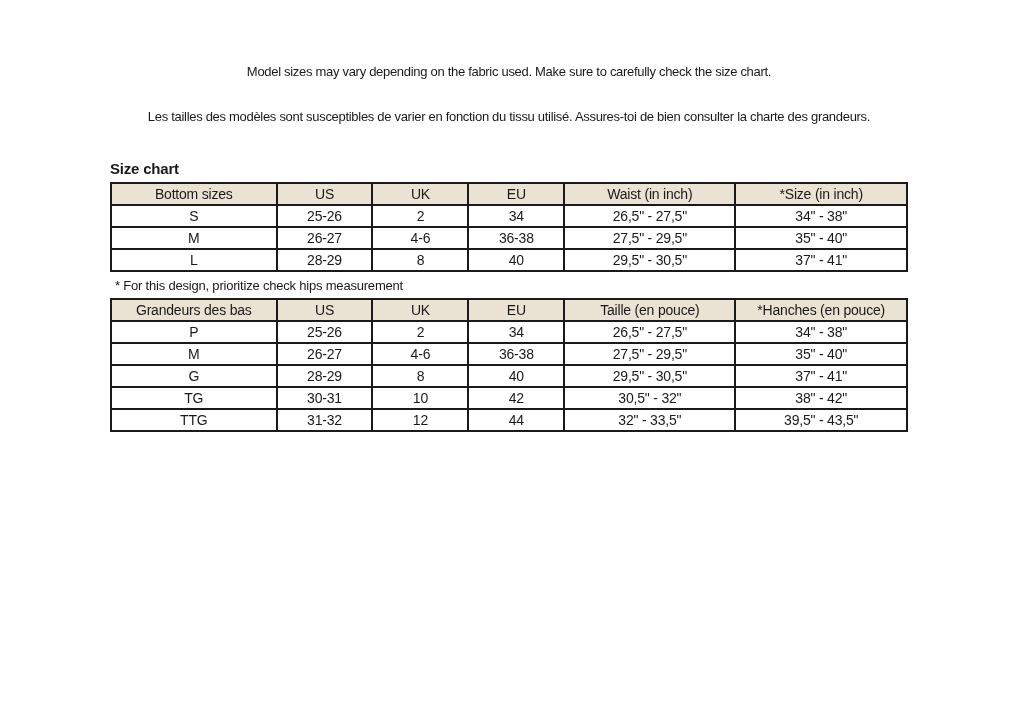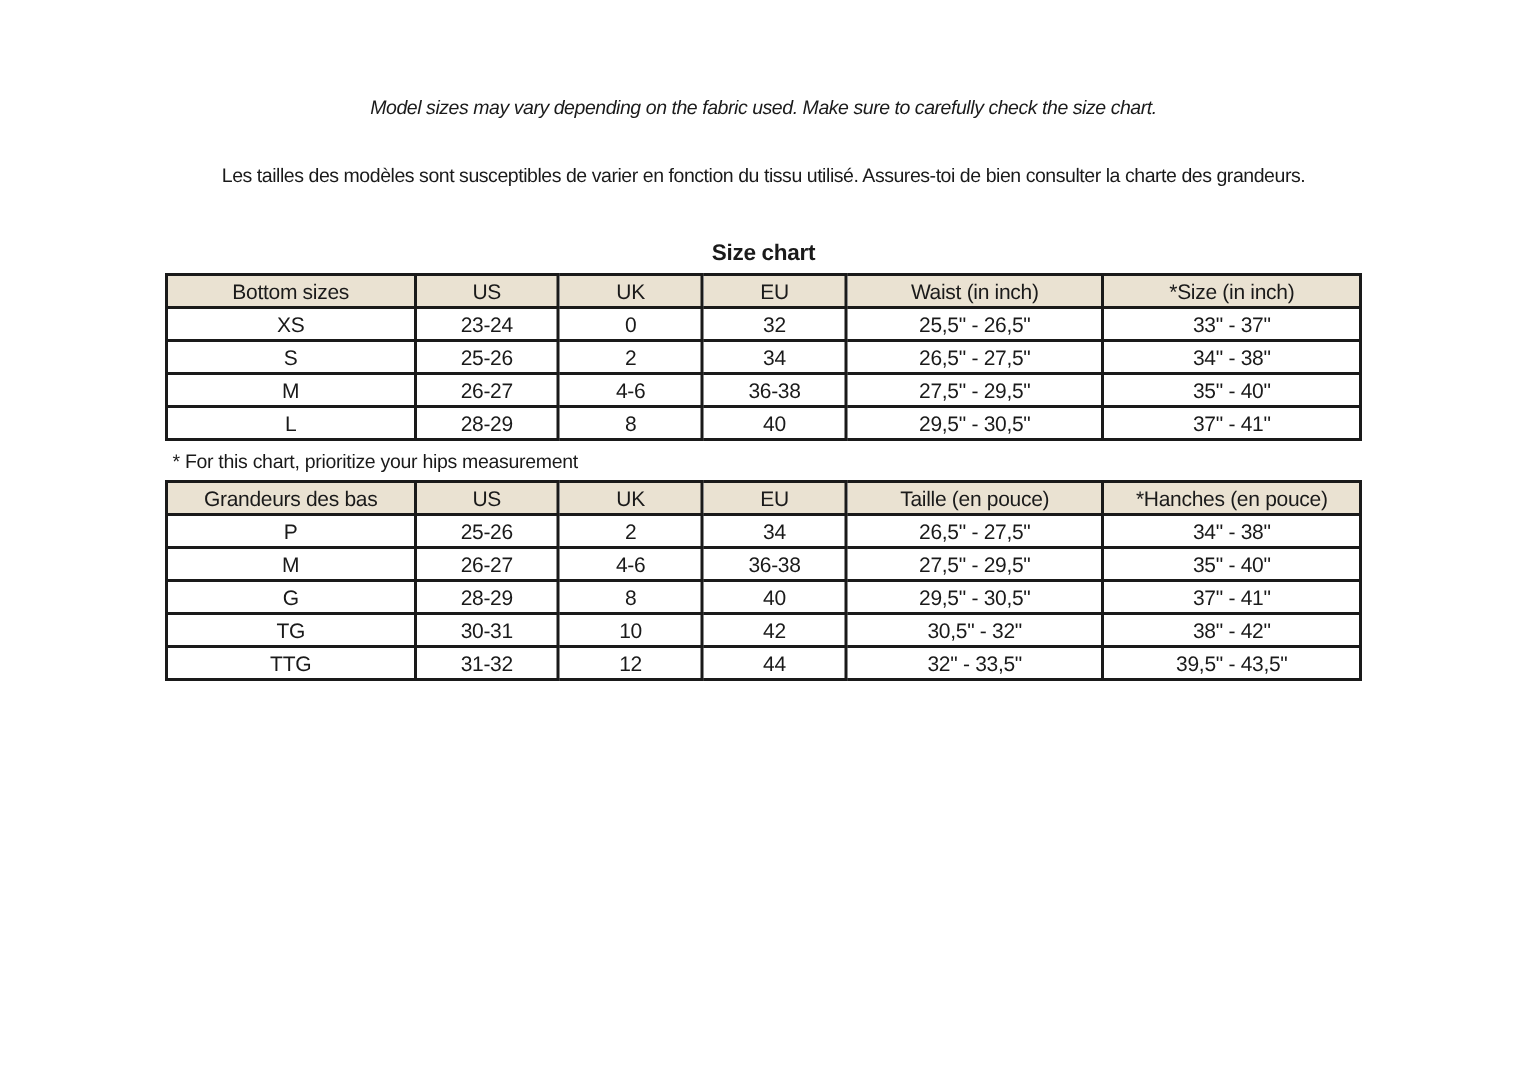--- a/index.html
+++ b/index.html
@@ -15,27 +15,26 @@
     width: 798px;
     margin-left: 110px;
   }
   .note {
     margin-top: 30px;
     font-size: 13px;
     letter-spacing: -0.3px;
     text-align: center;
     white-space: nowrap;
   }
-  .note.first { margin-top: 64px; font-style: italic; }
+  .note.first { margin-top: 64px; }
   .table-title {
     margin-top: 36px;
     font-size: 15px;
     font-weight: bold;
     letter-spacing: -0.2px;
-    text-align: center;
   }
   .table-title.second { margin-top: 38px; }
   table.size-table {
     margin-top: 5px;
     width: 798px;
     border-collapse: collapse;
     table-layout: fixed;
     border-radius: 31px;
   }
   table.size-table th,
@@ -83,28 +82,20 @@
             <th>Bottom sizes</th>
             <th>US</th>
             <th>UK</th>
             <th>EU</th>
             <th>Waist (in inch)</th>
             <th>*Size (in inch)</th>
           </tr>
       </thead>
       <tbody>
           <tr>
-            <td>XS</td>
-            <td>23-24</td>
-            <td>0</td>
-            <td>32</td>
-            <td>25,5" - 26,5"</td>
-            <td>33" - 37"</td>
-          </tr>
-          <tr>
             <td>S</td>
             <td>25-26</td>
             <td>2</td>
             <td>34</td>
             <td>26,5" - 27,5"</td>
             <td>34" - 38"</td>
           </tr>
           <tr>
             <td>M</td>
             <td>26-27</td>
@@ -116,21 +107,21 @@
           <tr>
             <td>L</td>
             <td>28-29</td>
             <td>8</td>
             <td>40</td>
             <td>29,5" - 30,5"</td>
             <td>37" - 41"</td>
           </tr>
         </tbody>
     </table>
-    <p class="footnote">* For this chart, prioritize your hips measurement</p>
+    <p class="footnote">* For this design, prioritize check hips measurement</p>
   </section>
 
   <section>
     <table class="size-table">
       <thead>
         <tr>
             <th>Grandeurs des bas</th>
             <th>US</th>
             <th>UK</th>
             <th>EU</th>

